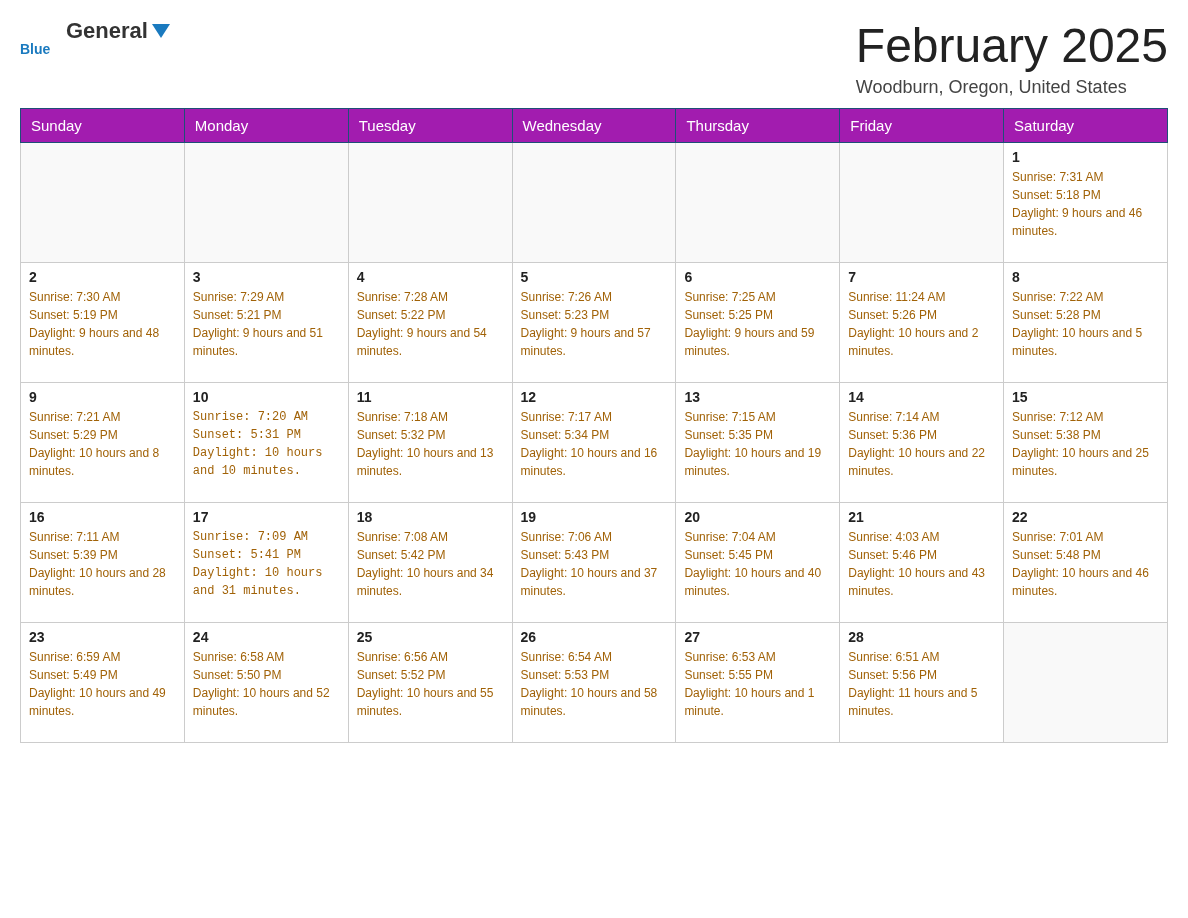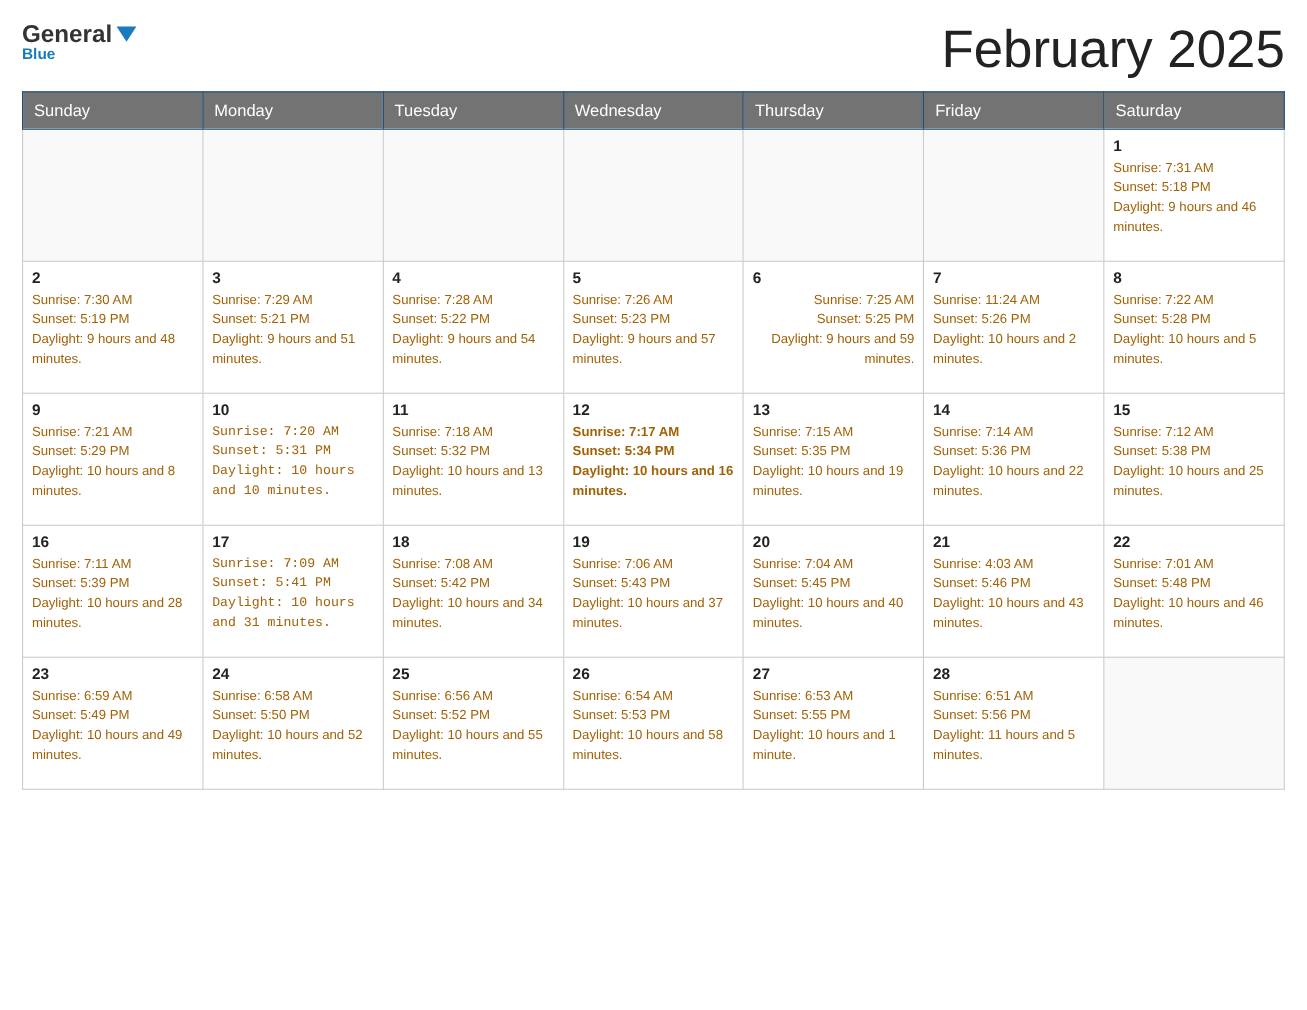--- a/index.html
+++ b/index.html
@@ -41,21 +41,21 @@
       font-size: 18px;
       color: #444;
       margin-top: 4px;
     }
     table {
       width: 100%;
       border-collapse: collapse;
       margin-top: 8px;
     }
     th {
-      background-color: #737373;
+      background-color: #a21caf;
       color: #fff;
       font-size: 15px;
       font-weight: normal;
       padding: 8px 10px;
       text-align: left;
       border: 1px solid #1e4f77;
     }
     td {
       border: 1px solid #ccc;
       vertical-align: top;
@@ -91,31 +91,32 @@
       display: flex;
       flex-direction: column;
     }
   </style>
 </head>
 <body>
 
 <div class="header">
   <div class="logo-container">
     <div class="logo-text-part">
-      <div style="display:flex; align-items:flex-end;">
+      <div style="display:flex; align-items:flex-end;margin-left:46px;">
         <span class="logo-general">General</span>
         <svg width="22" height="22" viewBox="0 0 22 22" style="margin-left:2px;">
           <polygon points="2,4 20,4 11,18" fill="#1a7abf"></polygon>
         </svg>
       </div>
       <span class="logo-blue">Blue</span>
     </div>
   </div>
   <div class="title-section">
     <div class="calendar-title">February 2025</div>
+    <div class="calendar-subtitle">Woodburn, Oregon, United States</div>
   </div>
 </div>
 
 <table>
   <thead>
     <tr>
     <th>Sunday</th>
         <th>Monday</th>
         <th>Tuesday</th>
         <th>Wednesday</th>
@@ -159,21 +160,21 @@
 Daylight: 9 hours and 54 minutes.</div>
         </td>
         <td class="has-data">
           <div class="day-number">5</div>
           <div class="day-info" style="white-space: pre-line;">Sunrise: 7:26 AM
 Sunset: 5:23 PM
 Daylight: 9 hours and 57 minutes.</div>
         </td>
         <td class="has-data">
           <div class="day-number">6</div>
-          <div class="day-info" style="white-space: pre-line; text-align: right;">Sunrise: 7:25 AM
+          <div class="day-info" style="white-space: pre-line;">Sunrise: 7:25 AM
 Sunset: 5:25 PM
 Daylight: 9 hours and 59 minutes.</div>
         </td>
         <td class="has-data">
           <div class="day-number">7</div>
           <div class="day-info" style="white-space: pre-line;">Sunrise: 11:24 AM
 Sunset: 5:26 PM
 Daylight: 10 hours and 2 minutes.</div>
         </td>
         <td class="has-data">
@@ -197,21 +198,21 @@
 Daylight: 10 hours and 10 minutes.</div>
         </td>
         <td class="has-data">
           <div class="day-number">11</div>
           <div class="day-info" style="white-space: pre-line;">Sunrise: 7:18 AM
 Sunset: 5:32 PM
 Daylight: 10 hours and 13 minutes.</div>
         </td>
         <td class="has-data">
           <div class="day-number">12</div>
-          <div class="day-info" style="white-space: pre-line; font-weight: bold;">Sunrise: 7:17 AM
+          <div class="day-info" style="white-space: pre-line;">Sunrise: 7:17 AM
 Sunset: 5:34 PM
 Daylight: 10 hours and 16 minutes.</div>
         </td>
         <td class="has-data">
           <div class="day-number">13</div>
           <div class="day-info" style="white-space: pre-line;">Sunrise: 7:15 AM
 Sunset: 5:35 PM
 Daylight: 10 hours and 19 minutes.</div>
         </td>
         <td class="has-data">

